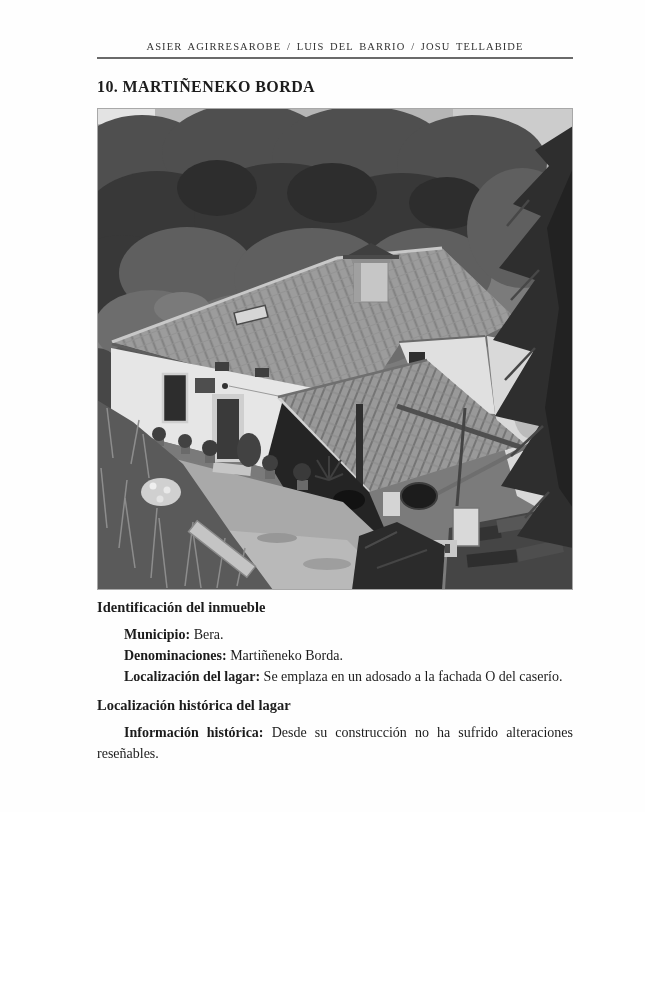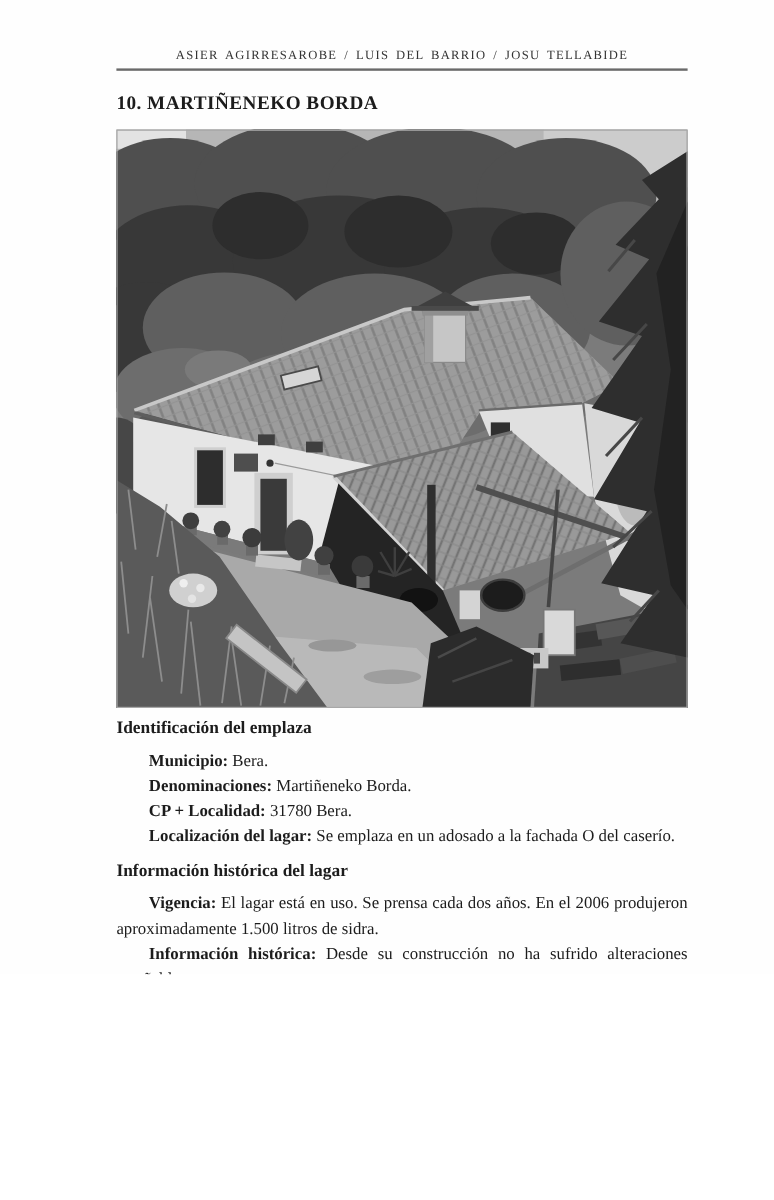--- a/index.html
+++ b/index.html
@@ -244,30 +244,28 @@
           <line x1="452" y1="384" x2="428" y2="410"></line>
         </g>
       </g>
 
       <rect x="0.5" y="0.5" width="475" height="481" fill="none" stroke="#a8a8a8" stroke-width="1"></rect>
     </svg>
   </div>
 
   <div class="body-text">
     <section class="section-1">
-      <h2>Identificación del emplaza</h2>
+      <h2>Identificación del inmueble</h2>
       <p class="field"><b>Municipio:</b> <span>Bera.</span></p>
       <p class="field"><b>Denominaciones:</b> <span>Martiñeneko Borda.</span></p>
-      <p class="field"><b>CP + Localidad:</b> <span>31780 Bera.</span></p>
       <p class="field"><b>Localización del lagar:</b> <span>Se emplaza en un adosado a la fachada O del caserío.</span></p>
     </section>
 
     <section class="section-2">
-      <h2>Información histórica del lagar</h2>
-      <p class="field"><b>Vigencia:</b> <span>El lagar está en uso. Se prensa cada dos años. En el 2006 produjeron aproximadamente 1.500 litros de sidra.</span></p>
+      <h2>Localización histórica del lagar</h2>
       <p class="field"><b>Información histórica:</b> <span>Desde su construcción no ha sufrido alteraciones reseñables.</span></p>
     </section>
   </div>
 
   <div class="footer">
     <span>42</span>
     <span>[53]</span>
   </div>
 
 </div>

